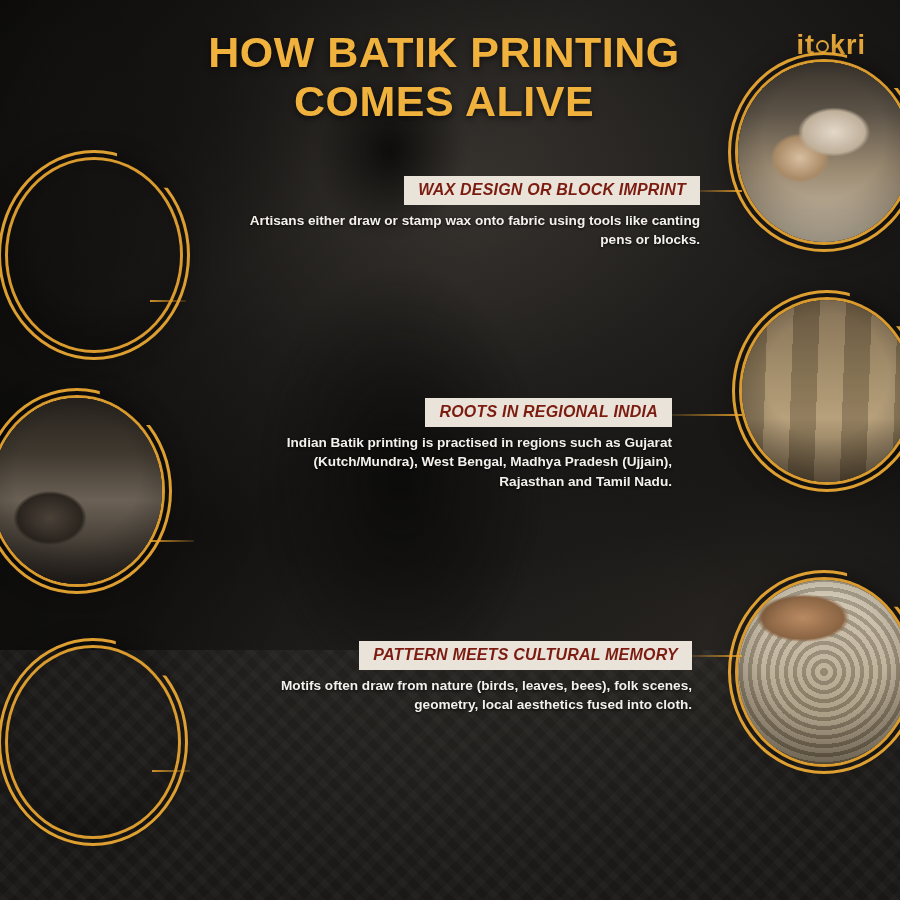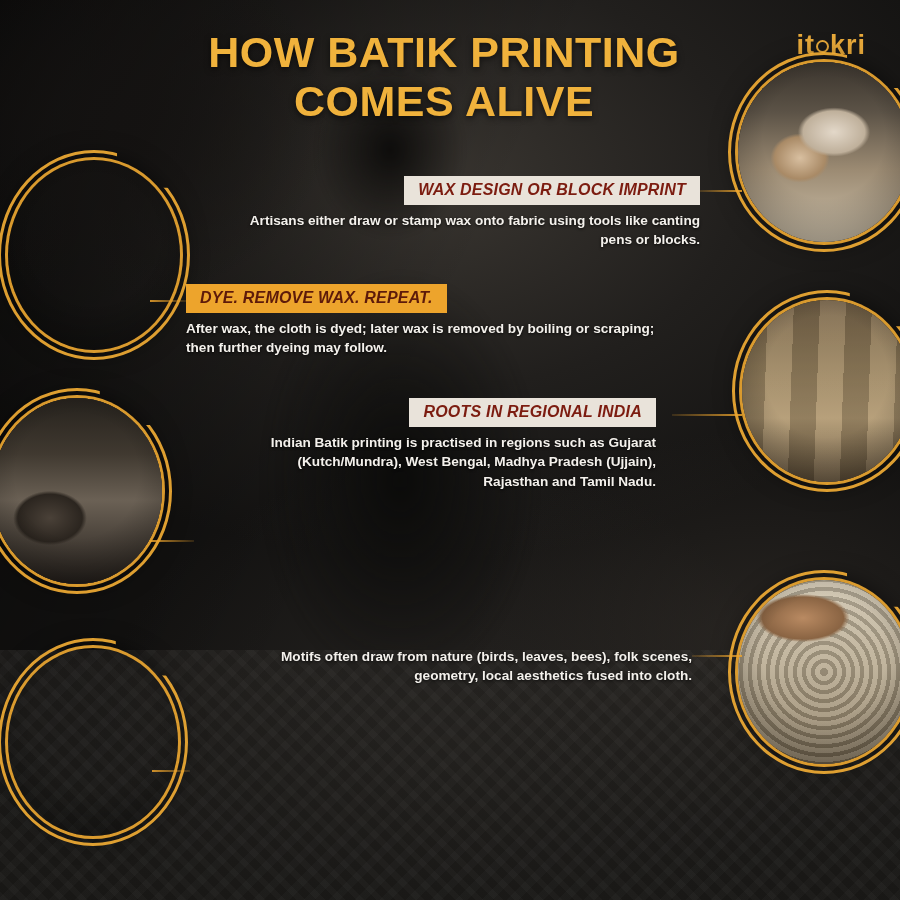--- a/index.html
+++ b/index.html
@@ -234,32 +234,29 @@
   </div>
   <div class="ring" style="left:732px; top:574px; width:184px; height:196px;"></div>
 
   <div class="conn" style="left:698px; top:190px; width:44px;"></div>
   <div class="step ta-right" style="left:240px; top:176px; width:460px;">
     <div class="badge light">WAX DESIGN OR BLOCK IMPRINT</div>
     <div class="body">Artisans either draw or stamp wax onto fabric using tools like canting pens or blocks.</div>
   </div>
 
   <div class="conn left" style="left:150px; top:300px; width:36px;"></div>
-  <div class="step ta-left" style="left:186px; top:284px; width:470px;">
-    <div class="badge gold">DYE. REMOVE WAX. REPEAT.</div>
-    <div class="body">After wax, the cloth is dyed; later wax is removed by boiling or scraping; then further dyeing may follow.</div>
-  </div>
 
   <div class="conn" style="left:672px; top:414px; width:70px;"></div>
-  <div class="step ta-right" style="left:234px; top:398px; width:422px;">
+  <div class="step ta-right" style="left:250px; top:398px; width:422px;">
     <div class="badge light">ROOTS IN REGIONAL INDIA</div>
     <div class="body">Indian Batik printing is practised in regions such as Gujarat (Kutch/Mundra), West Bengal, Madhya Pradesh (Ujjain), Rajasthan and Tamil Nadu.</div>
   </div>
 
   <div class="conn left" style="left:150px; top:540px; width:44px;"></div>
 
   <div class="conn" style="left:692px; top:655px; width:50px;"></div>
   <div class="step ta-right" style="left:232px; top:641px; width:460px;">
+    <div class="badge light">PATTERN MEETS CULTURAL MEMORY</div>
     <div class="body">Motifs often draw from nature (birds, leaves, bees), folk scenes, geometry, local aesthetics fused into cloth.</div>
   </div>
 
   <div class="conn left" style="left:152px; top:770px; width:38px;"></div>
 </div>
 
 </body></html>

